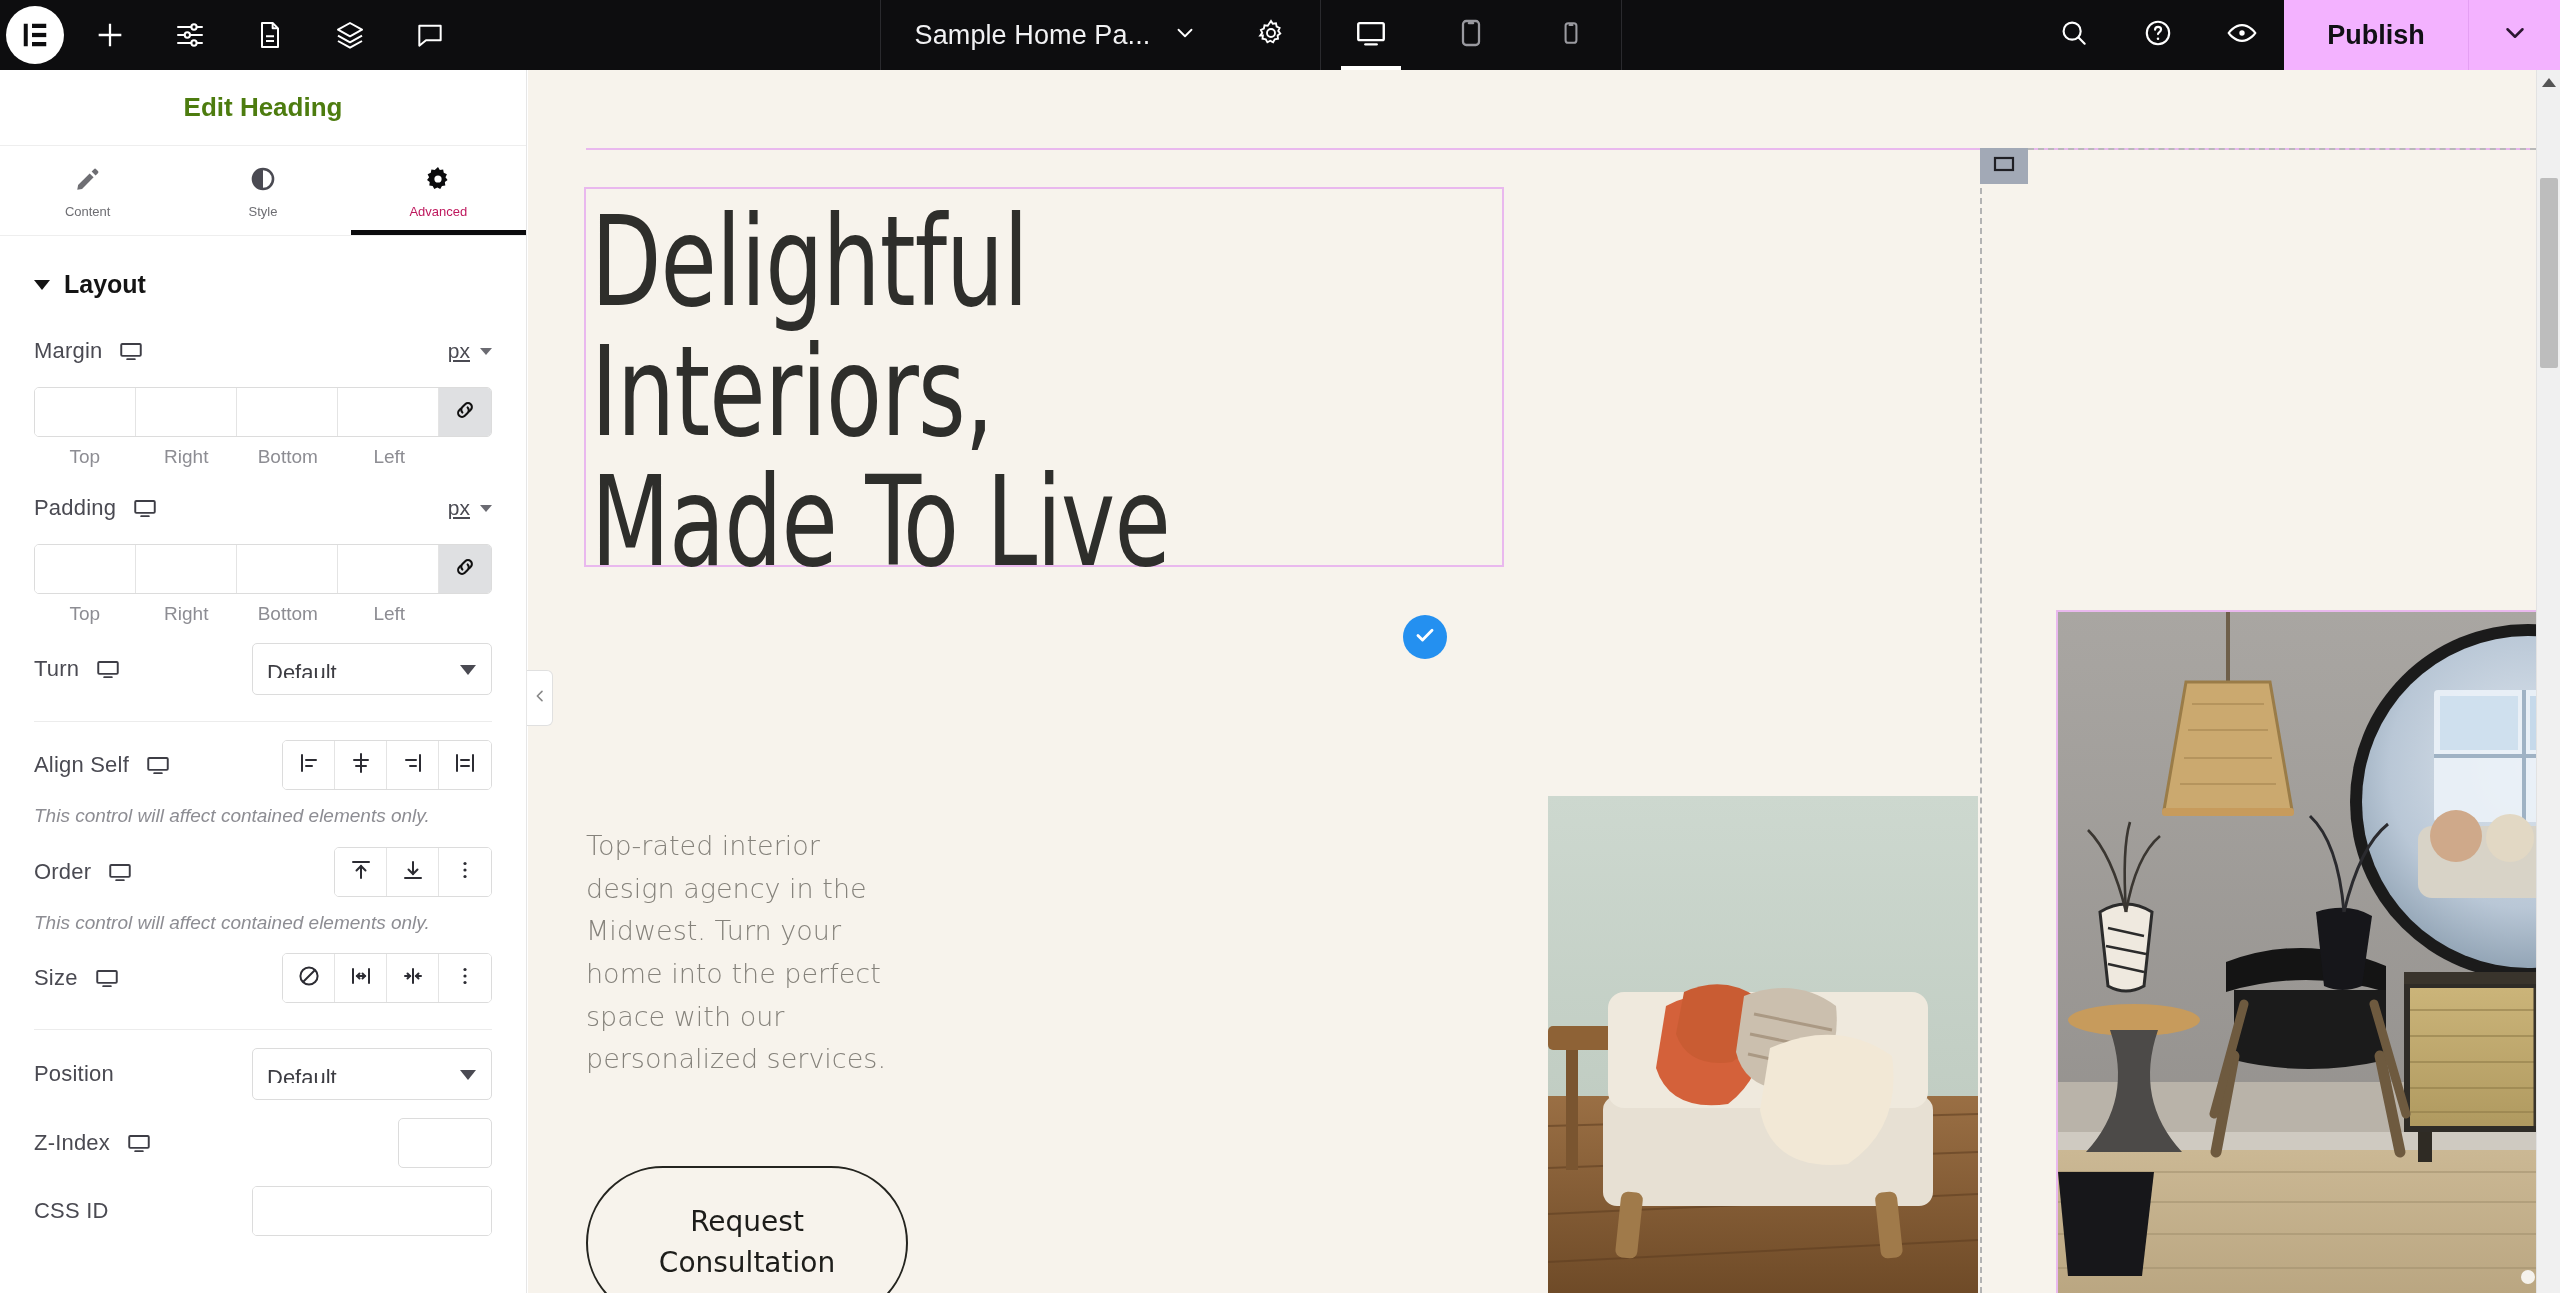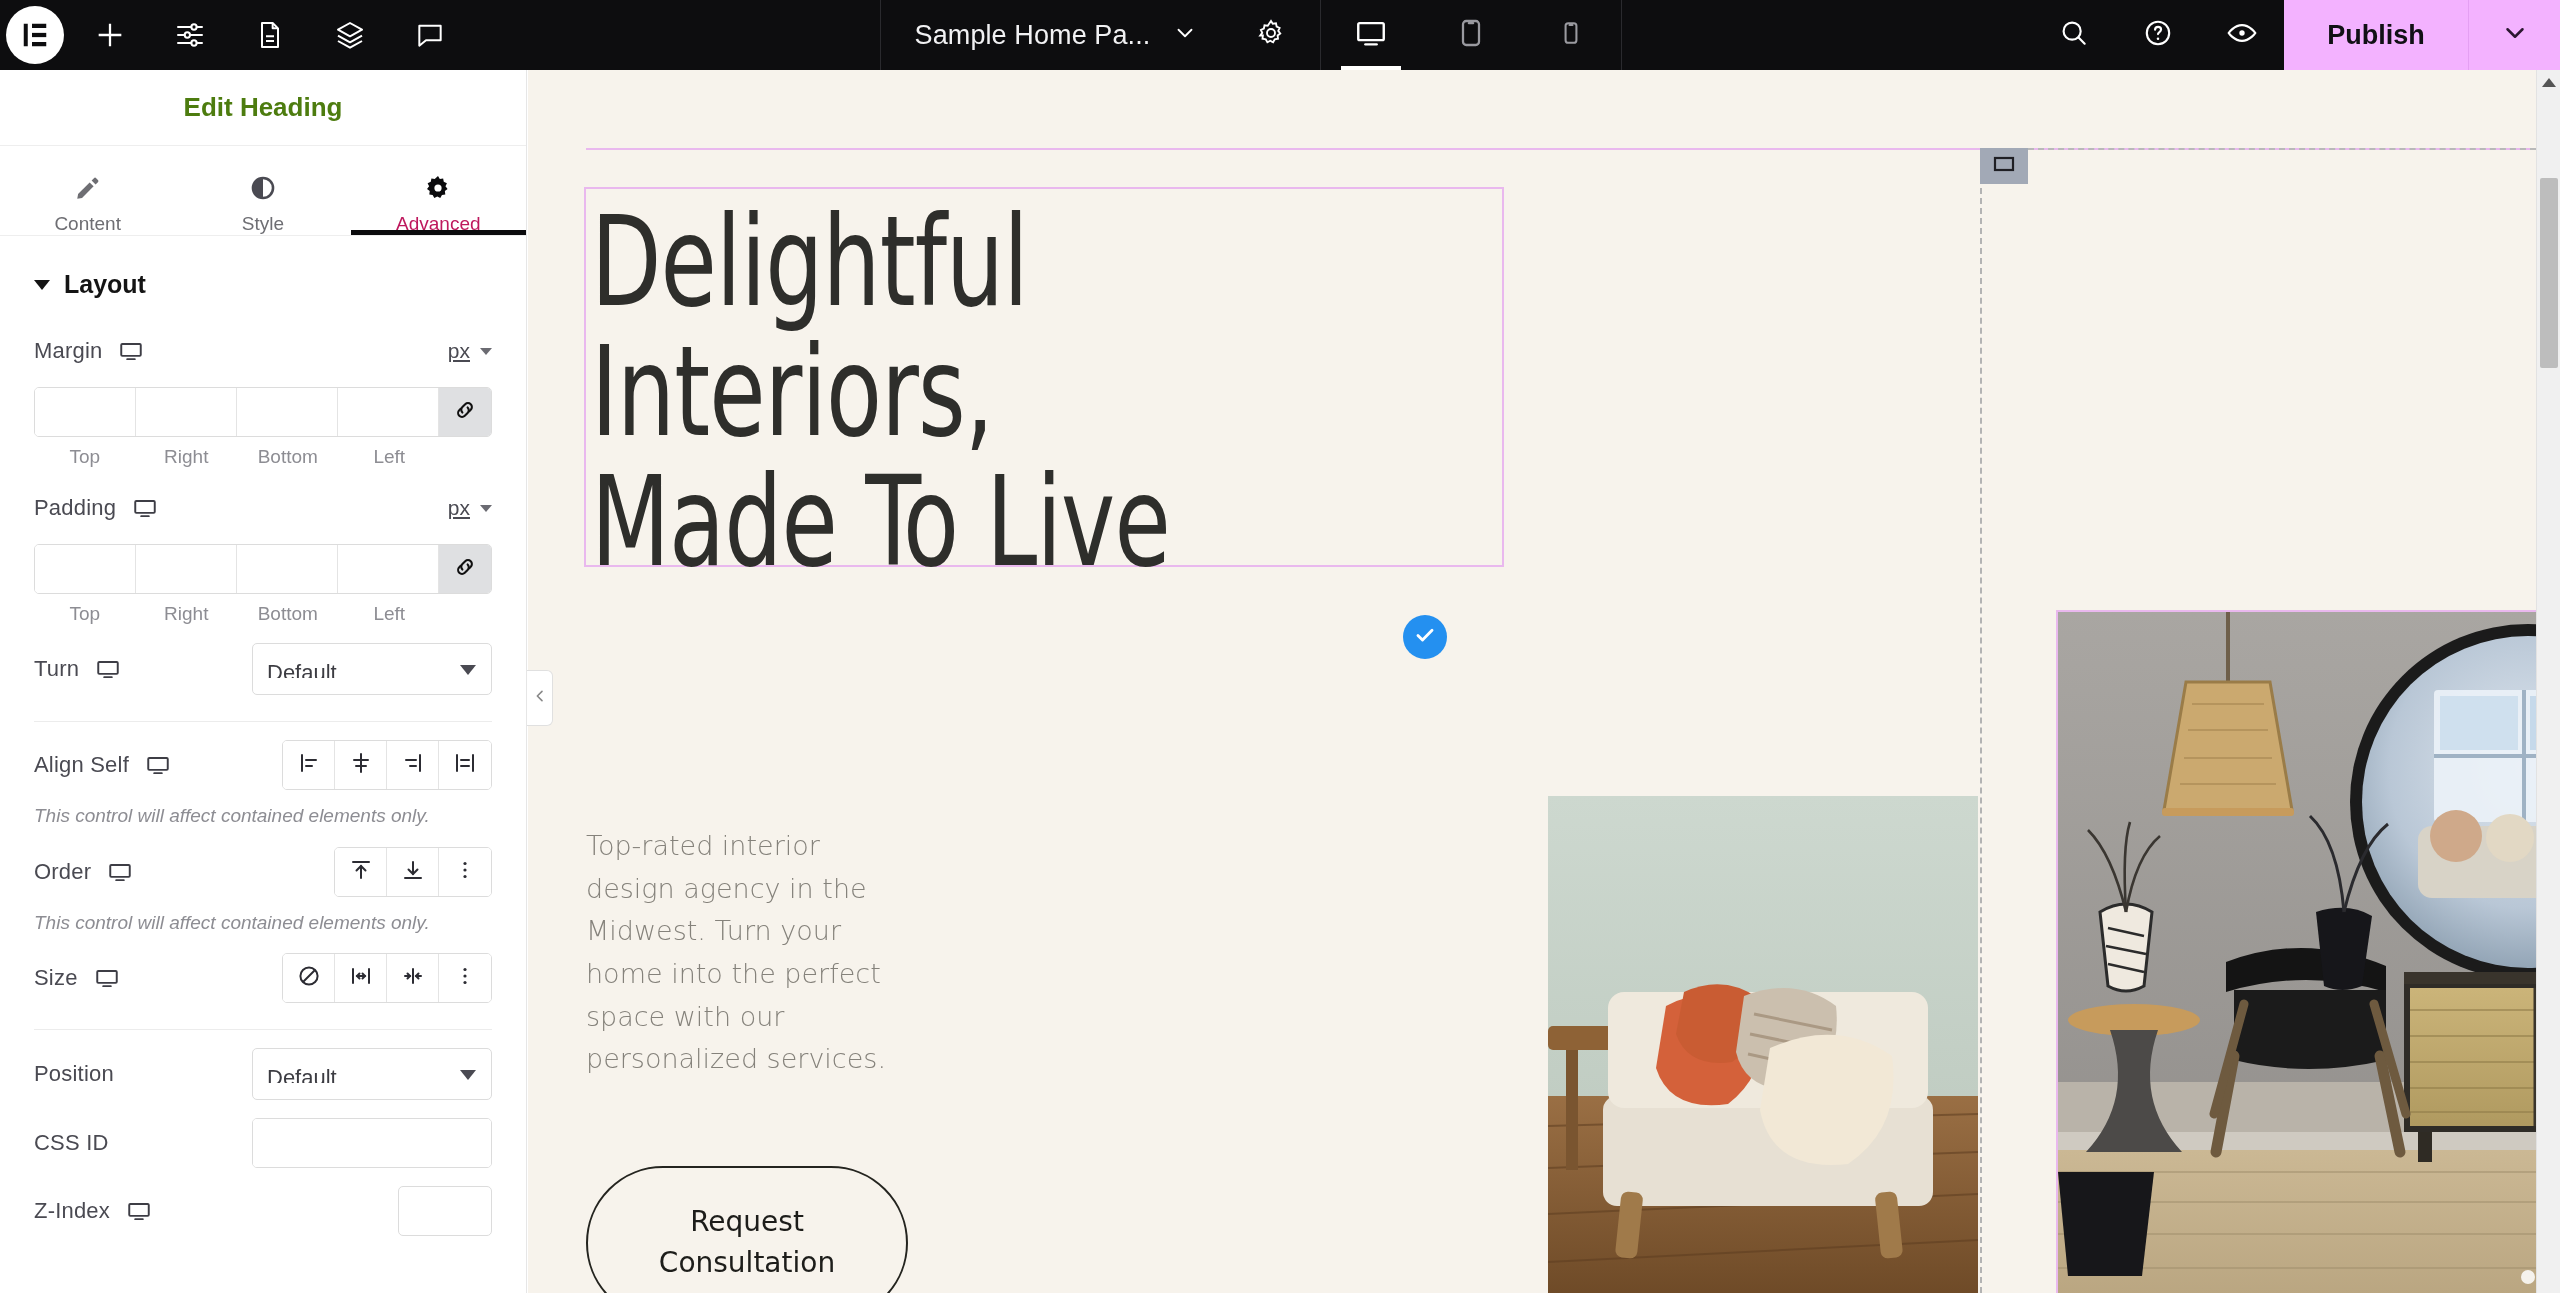--- a/index.html
+++ b/index.html
@@ -80,23 +80,23 @@
     overflow: hidden;
   }
   #panel-title {
     height: 76px; display: flex; align-items: center; justify-content: center;
     font-size: 26px; font-weight: 700; color: #4d7c0f;
     border-bottom: 1px solid #eeeeee;
   }
   #tabs { display: flex; height: 90px; border-bottom: 1px solid #eeeeee; }
   .tab {
     flex: 1; display: flex; flex-direction: column;
-    align-items: center; justify-content: flex-end; gap: 9px;
+    align-items: center; justify-content: center; gap: 9px;
     cursor: pointer; position: relative;
-    color: #6e6e73; font-size: 19px;
+    color: #6e6e73; font-size: 13px;
   }
   .tab.active { color: #be185d; }
   .tab.active::after {
     content: ""; position: absolute; bottom: 0; left: 0; right: 0;
     height: 5px; background: #0b0b0d;
   }
   .tab .ticon { height: 32px; display: flex; align-items: center; }
 
   #section-layout {
     padding: 26px 34px 0 34px;
@@ -769,40 +769,40 @@
         <span class="sel-wrap">
           <select class="sel">
             <option>Default</option>
           </select>
         </span>
       </div>
     </div>
 
     <div class="ctrl">
       <div class="ctrl-row">
-        <span class="ctrl-label">CSS ID</span>
-        <span class="grow"></span>
-        <span class="input-with-btn">
-          <input value="" style="">
-
-        </span>
-      </div>
-    </div>
-
-    <div class="ctrl">
-      <div class="ctrl-row">
         <span class="ctrl-label">Z-Index</span>
         <span class="resp-icon">
           <svg width="26" height="26" viewBox="0 0 24 24" fill="none" stroke="#3d3d45" stroke-width="1.8" stroke-linejoin="round">
             <rect x="3" y="5.5" width="18" height="11" rx="1"></rect>
               <path d="M8.5 19.5h7" stroke-linecap="round"></path>
           </svg>
         </span>
         <span class="grow"></span>
         <input class="txt-input" style="width: 94px;" value="">
+      </div>
+    </div>
+
+    <div class="ctrl">
+      <div class="ctrl-row">
+        <span class="ctrl-label">CSS ID</span>
+        <span class="grow"></span>
+        <span class="input-with-btn">
+          <input value="" style="">
+
+        </span>
       </div>
     </div>
 
   </div>
 </div>
 
 <div id="collapse-handle">
   <span>
     <svg width="16" height="16" viewBox="0 0 24 24" fill="none" stroke="#888" stroke-width="2.4" stroke-linecap="round" stroke-linejoin="round">
       <path d="M15 5l-7 7 7 7"></path>

